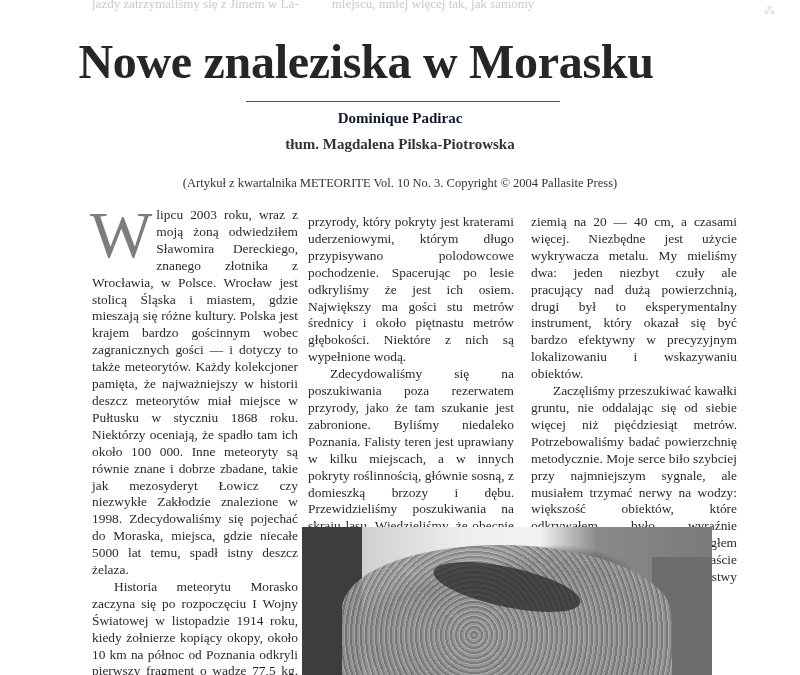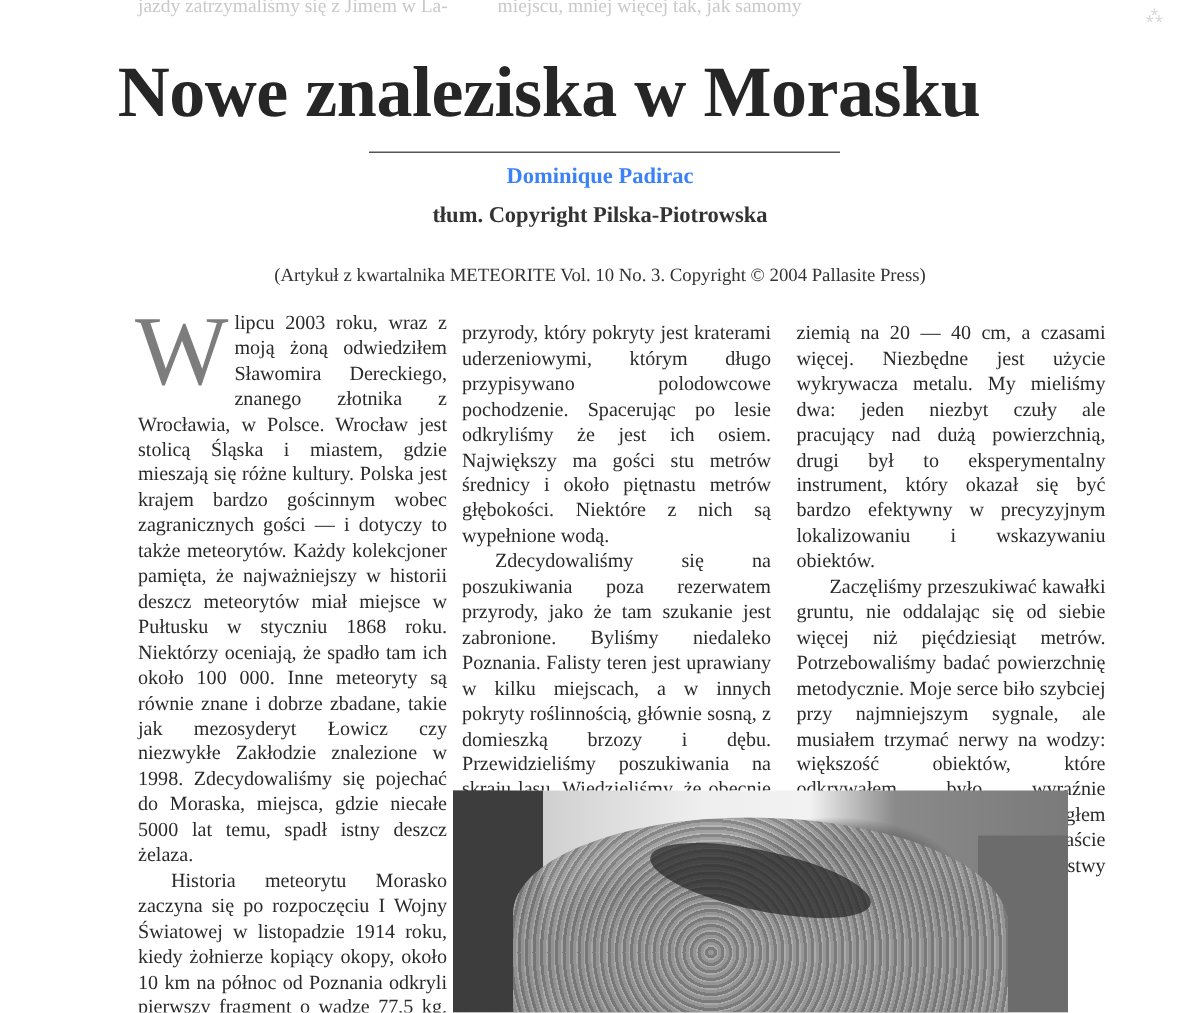--- a/index.html
+++ b/index.html
@@ -25,21 +25,21 @@
     text-align: center;
     font-size: 48px; font-weight: bold; letter-spacing: -0.3px;
     color: #262626; line-height: 1;
   }
   .rule {
     position: absolute; top: 101px; left: 246px; width: 314px; height: 1px;
     background: #555;
   }
   .author {
     position: absolute; top: 110px; left: 0; width: 800px; text-align: center;
-    font-size: 15px; font-weight: bold; color: #3b82f6;
+    font-size: 15px; font-weight: bold; color: #0f172a;
   }
   .translator {
     position: absolute; top: 136px; left: 0; width: 800px; text-align: center;
     font-size: 15px; font-weight: bold; color: #333;
   }
   .source {
     position: absolute; top: 176px; left: 0; width: 800px; text-align: center;
     font-size: 12.5px; color: #333;
   }
   .col {
@@ -89,21 +89,21 @@
 
 <div class="bleed">
   <span>jazdy zatrzymaliśmy się z Jimem w La-</span>
   <span class="b2">miejscu, mniej więcej tak, jak samomy</span>
 </div>
 <div class="corner-mark">⁂</div>
 
 <h1 class="title" style="margin:0">Nowe znaleziska w Morasku</h1>
 <div class="rule"></div>
 <div class="author">Dominique Padirac</div>
-<div class="translator">tłum. Copyright Pilska-Piotrowska</div>
+<div class="translator">tłum. Magdalena Pilska-Piotrowska</div>
 <div class="source">(Artykuł z kwartalnika METEORITE Vol. 10 No. 3. Copyright © 2004 Pallasite Press)</div>
 
 <div class="col col1">
   <p><span class="dropcap">W</span><span> lipcu 2003 roku, wraz z moją żoną odwiedziłem Sławomira Dereckiego, znanego złotnika z Wrocławia, w Polsce. Wrocław jest stolicą Śląska i miastem, gdzie mieszają się różne kultury. Polska jest krajem bardzo gościnnym wobec zagranicznych gości — i dotyczy to także meteorytów. Każdy kolekcjoner pamięta, że najważniejszy w historii deszcz meteorytów miał miejsce w Pułtusku w styczniu 1868 roku. Niektórzy oceniają, że spadło tam ich około 100 000. Inne meteoryty są równie znane i dobrze zbadane, takie jak mezosyderyt Łowicz czy niezwykłe Zakłodzie znalezione w 1998. Zdecydowaliśmy się pojechać do Moraska, miejsca, gdzie niecałe 5000 lat temu, spadł istny deszcz żelaza.</span></p>
   <p class="indent">Historia meteorytu Morasko zaczyna się po rozpoczęciu I Wojny Światowej w listopadzie 1914 roku, kiedy żołnierze kopiący okopy, około 10 km na północ od Poznania odkryli pierwszy fragment o wadze 77,5 kg. Od tego czasu odnaleziono wiele okazów w sumie ważących ponad 300 kg. Niektóre z najpiękniejszych można zobaczyć w Mu-</p>
 </div>
 
 <div class="col col2">
   <p>przyrody, który pokryty jest kraterami uderzeniowymi, którym długo przypisywano polodowcowe pochodzenie. Spacerując po lesie odkryliśmy że jest ich osiem. Największy ma gości stu metrów średnicy i około piętnastu metrów głębokości. Niektóre z nich są wypełnione wodą.</p>
   <p class="indent">Zdecydowaliśmy się na poszukiwania poza rezerwatem przyrody, jako że tam szukanie jest zabronione. Byliśmy niedaleko Poznania. Falisty teren jest uprawiany w kilku miejscach, a w innych pokryty roślinnością, głównie sosną, z domieszką brzozy i dębu. Przewidzieliśmy poszukiwania na skraju lasu. Wiedzieliśmy, że obecnie niemożliwe jest odnalezienie meteorytu na powierzchni: są one pogrzebane pod</p>

